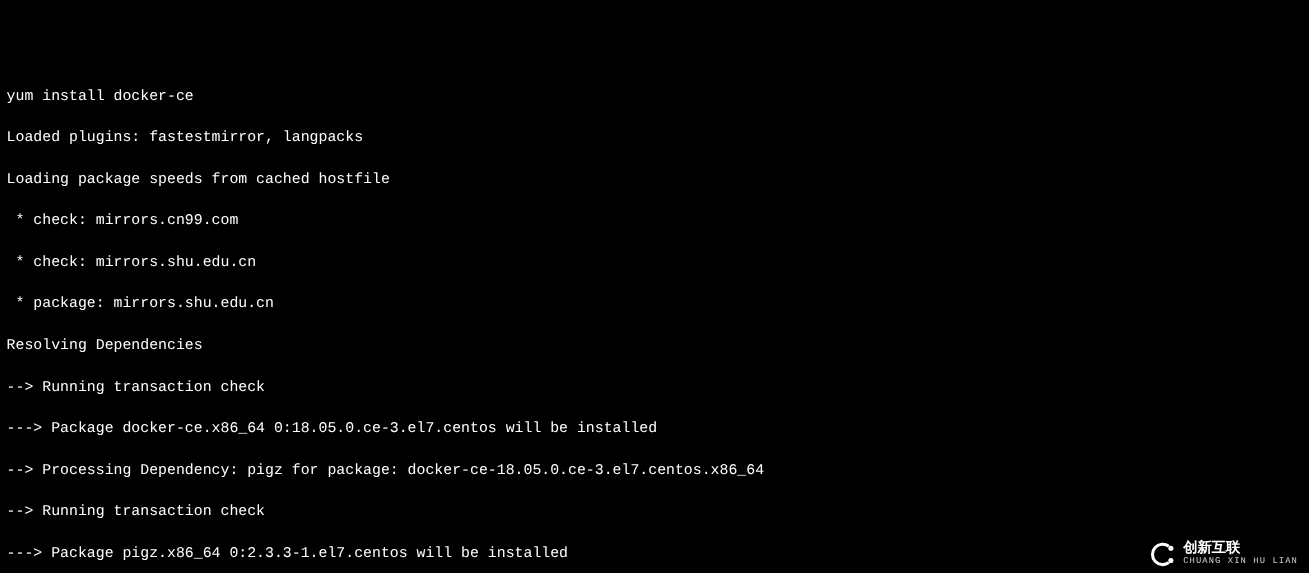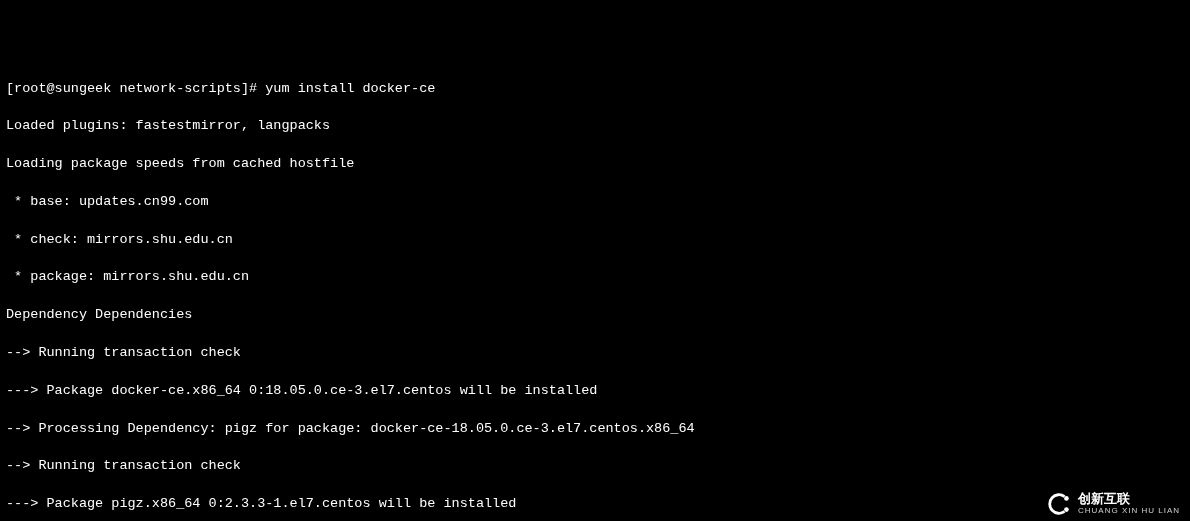--- a/index.html
+++ b/index.html
@@ -49,44 +49,44 @@
       align-items: center;
       justify-content: center;
       font-weight: bold;
       font-size: 16px;
       position: relative;
     }
     .watermark-text {
       display: flex;
       flex-direction: column;
       line-height: 1.1;
-      font-family: Liberation Sans, sans-serif;
+      font-family: Liberation Mono, monospace;
     }
     .watermark-text-cn {
       font-size: 13px;
       font-weight: bold;
     }
     .watermark-text-en {
       font-size: 8px;
       letter-spacing: 1px;
       opacity: 0.8;
     }
   </style>
 </head>
 <body>
 
 
 
-<div class="prompt-line"><span class="prompt">[root@sungeek network-scripts]# </span><span class="command">yum install docker-ce</span></div>
+<div class="prompt-line"><span class="command">yum install docker-ce</span></div>
 <div class="line">Loaded plugins: fastestmirror, langpacks</div>
 <div class="line">Loading package speeds from cached hostfile</div>
-<div class="line"> * base: updates.cn99.com</div>
+<div class="line"> * check: mirrors.cn99.com</div>
 <div class="line"> * check: mirrors.shu.edu.cn</div>
 <div class="line"> * package: mirrors.shu.edu.cn</div>
-<div class="line">Dependency Dependencies</div>
+<div class="line">Resolving Dependencies</div>
 <div class="line">--&gt; Running transaction check</div>
 <div class="line">---&gt; Package docker-ce.x86_64 0:18.05.0.ce-3.el7.centos will be installed</div>
 <div class="line">--&gt; Processing Dependency: pigz for package: docker-ce-18.05.0.ce-3.el7.centos.x86_64</div>
 <div class="line">--&gt; Running transaction check</div>
 <div class="line">---&gt; Package pigz.x86_64 0:2.3.3-1.el7.centos will be installed</div>
 
 <div class="line"></div>
 
 <div class="line"></div>
 

